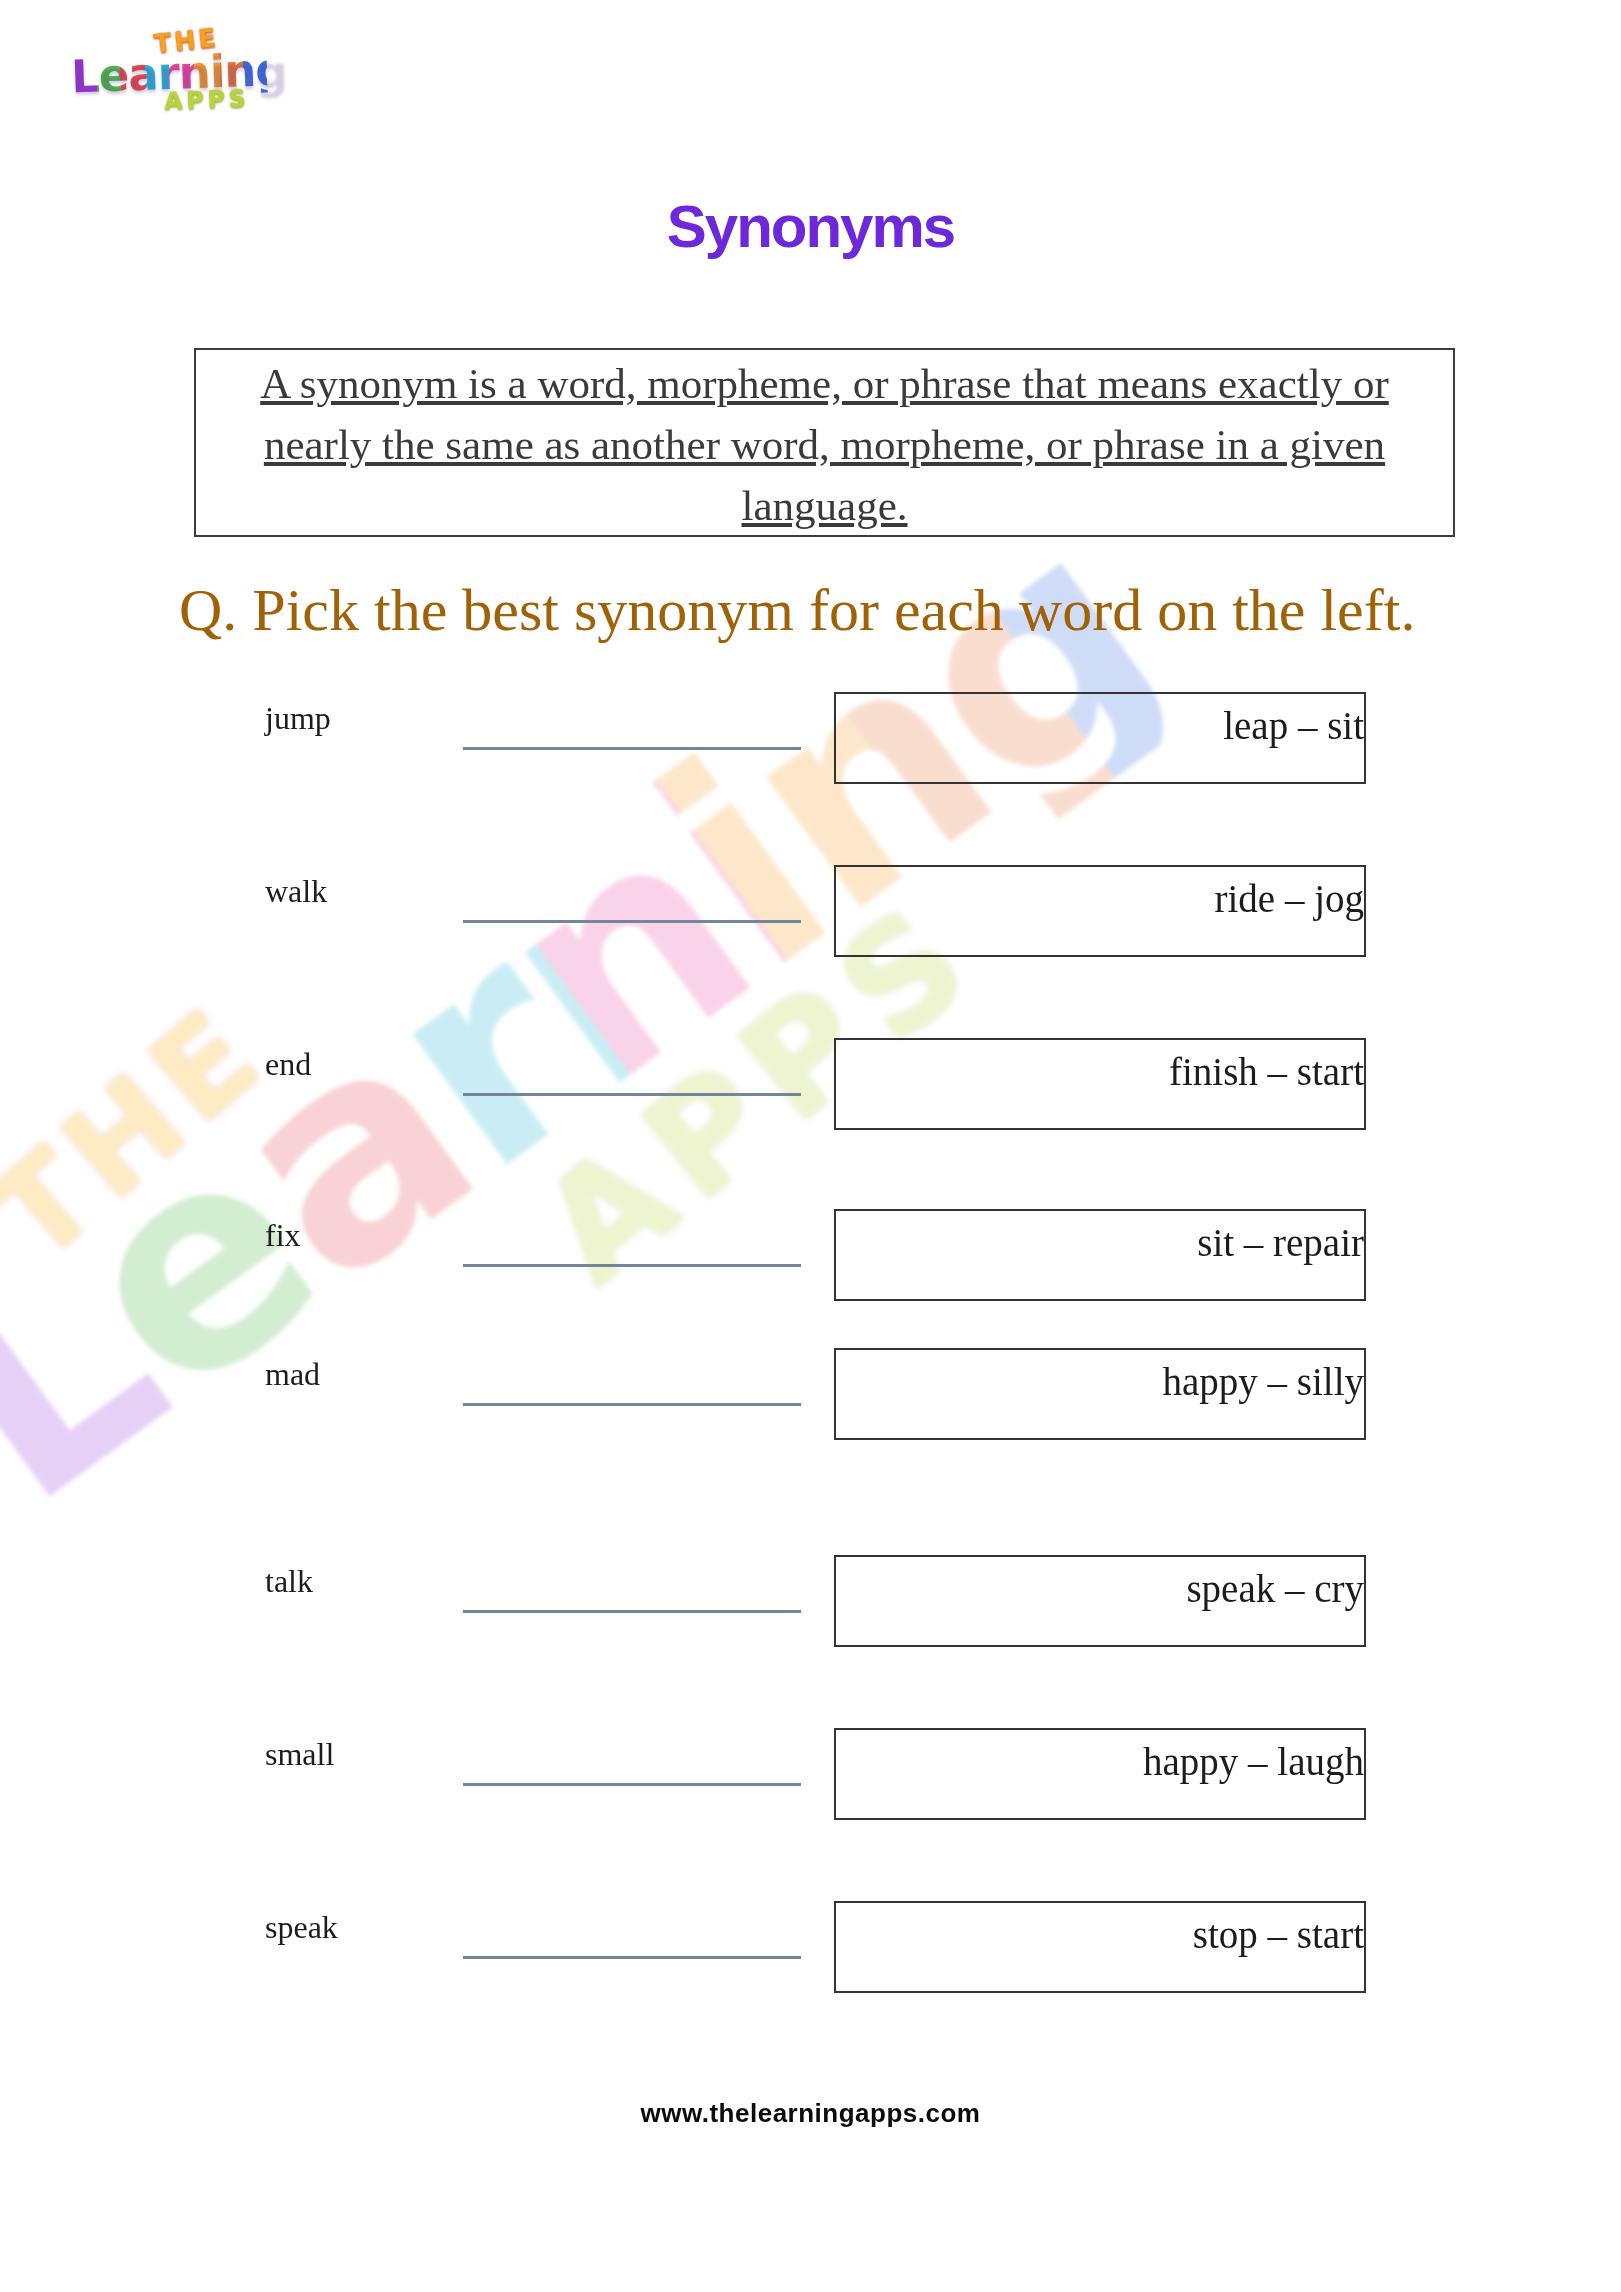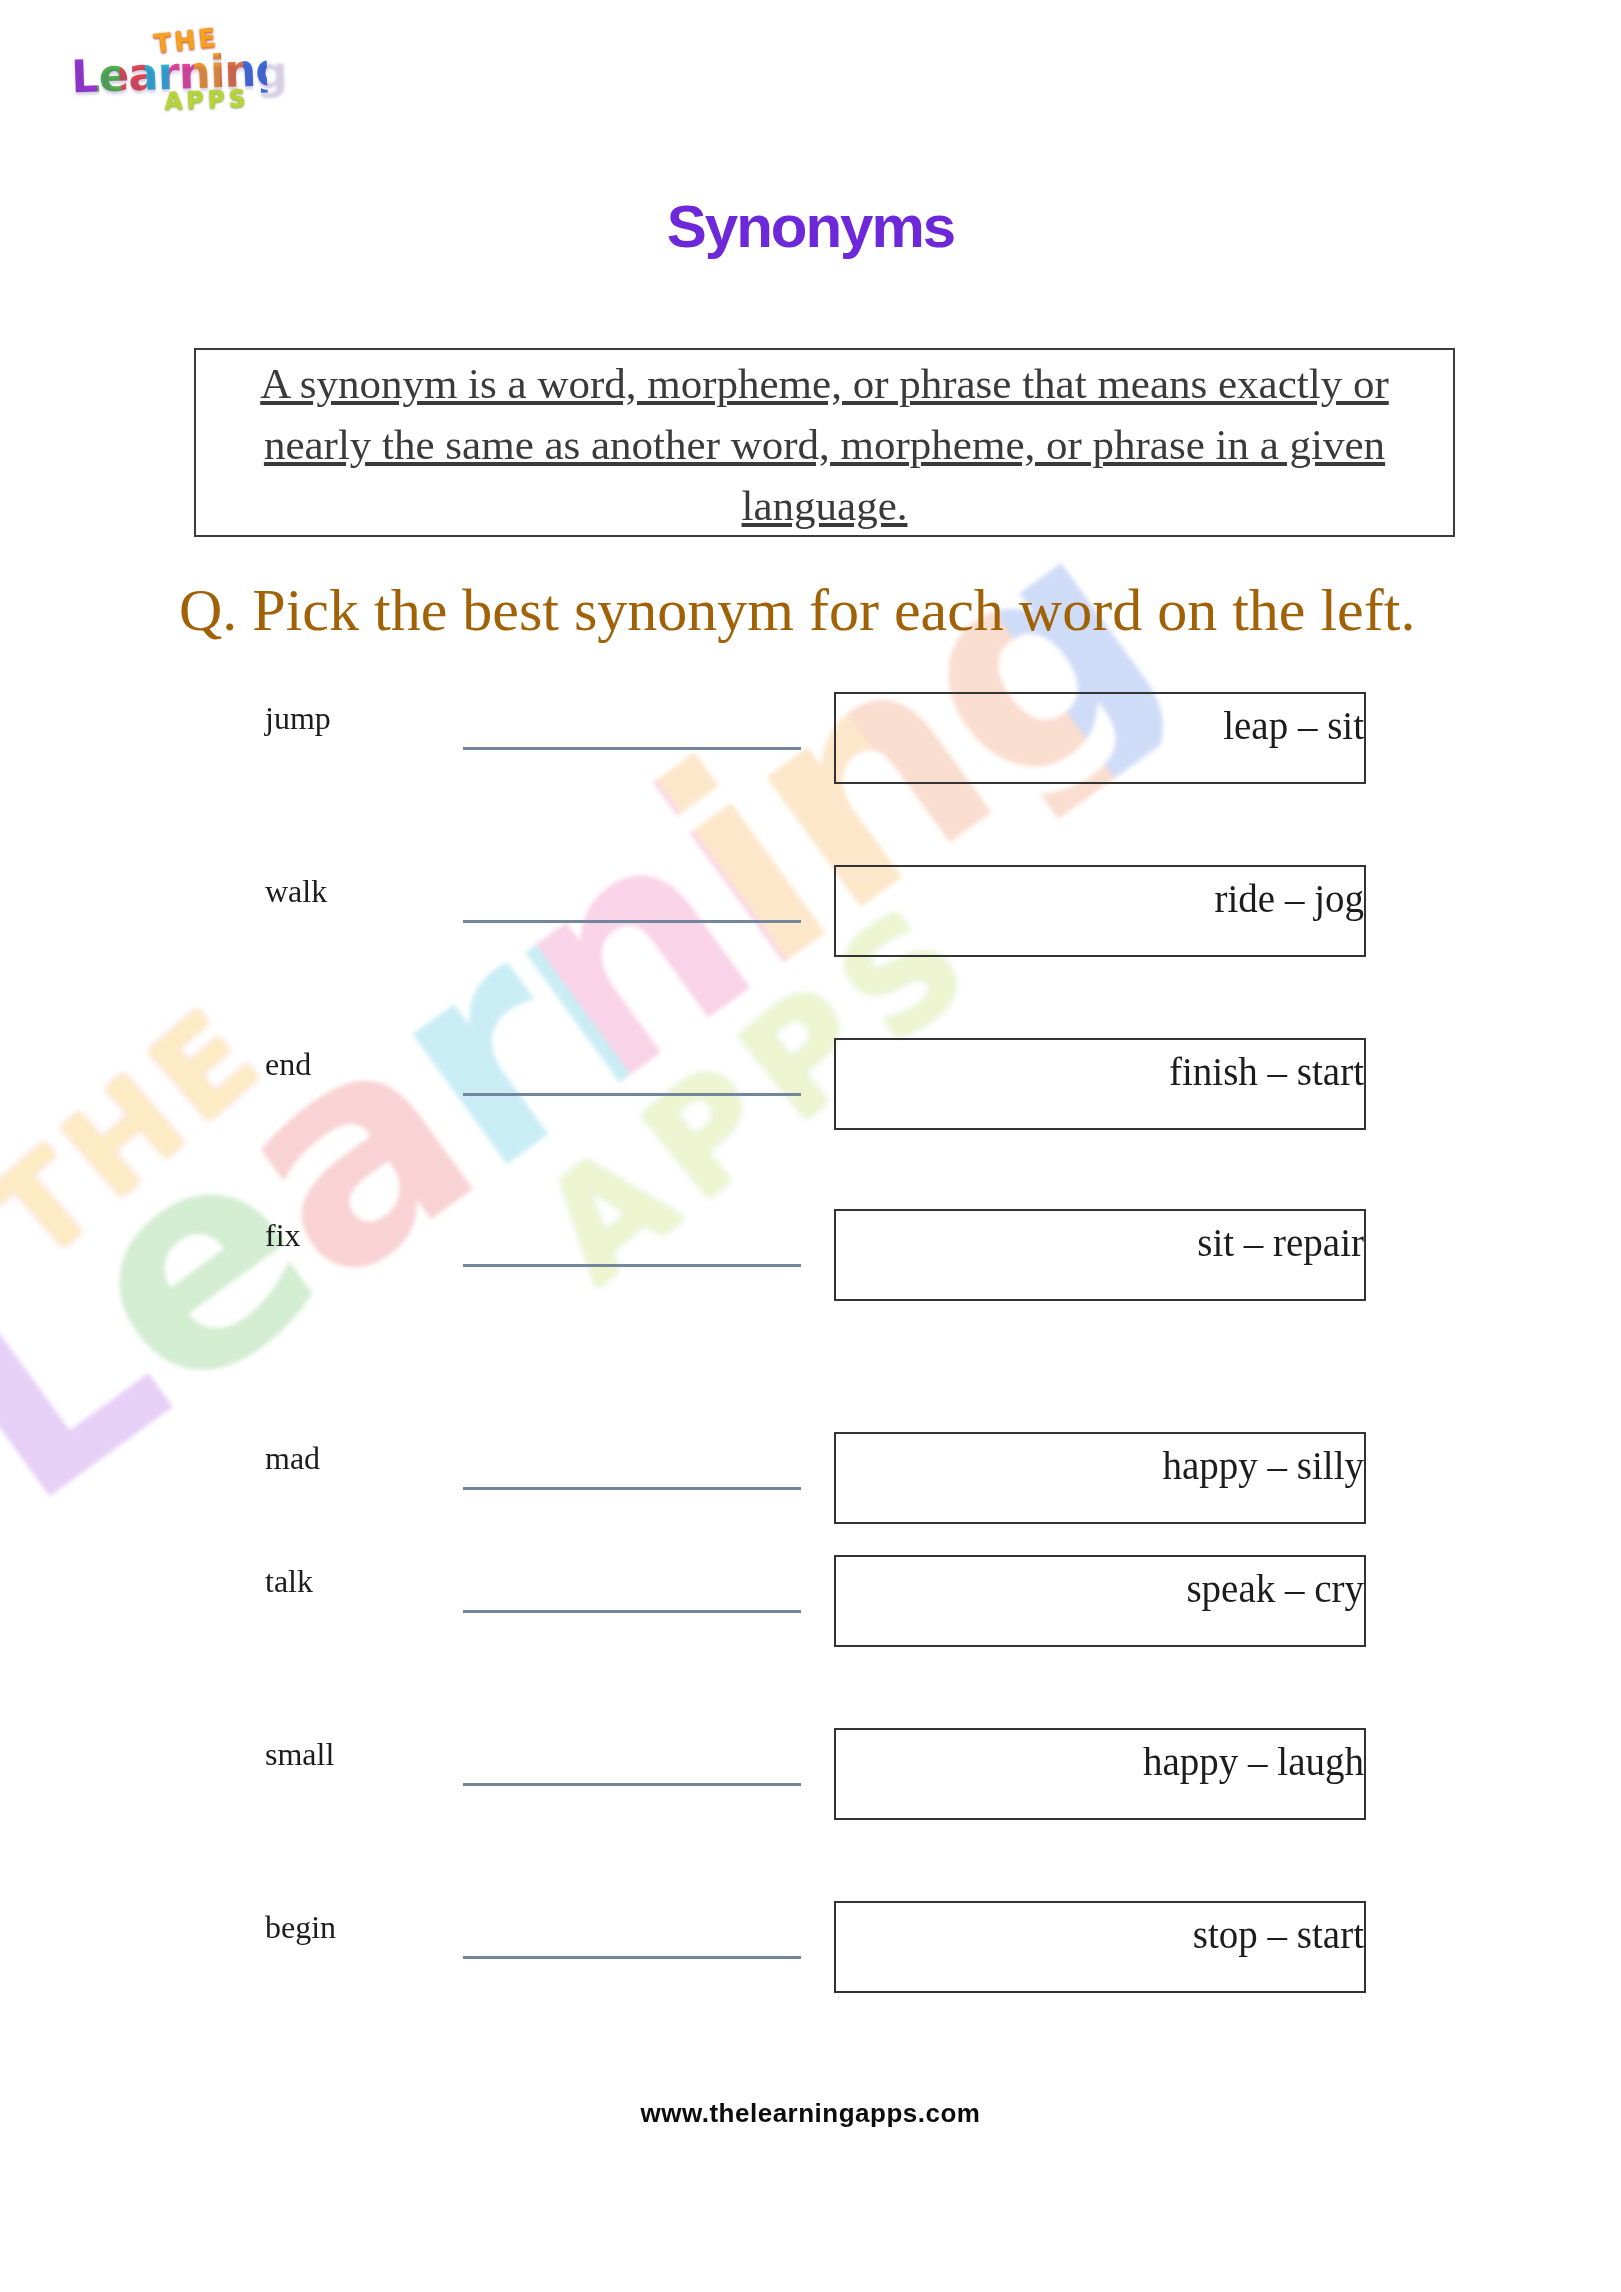--- a/index.html
+++ b/index.html
@@ -158,21 +158,21 @@
   </div>
 
   <div class="row" style="top:1209px">
     <span class="word">fix</span>
     <div class="blank"></div>
     <div class="options-box">
       <span>sit – repair</span>
     </div>
   </div>
 
-  <div class="row" style="top:1432px">
+  <div class="row" style="top:1348px">
     <span class="word">mad</span>
     <div class="blank"></div>
     <div class="options-box">
       <span>happy – silly</span>
     </div>
   </div>
 
   <div class="row" style="top:1555px">
     <span class="word">talk</span>
     <div class="blank"></div>
@@ -183,21 +183,21 @@
 
   <div class="row" style="top:1728px">
     <span class="word">small</span>
     <div class="blank"></div>
     <div class="options-box">
       <span>happy – laugh</span>
     </div>
   </div>
 
   <div class="row" style="top:1901px">
-    <span class="word">begin</span>
+    <span class="word">speak</span>
     <div class="blank"></div>
     <div class="options-box">
       <span>stop – start</span>
     </div>
   </div>
 
   <div class="footer">
     <span>www.thelearningapps.com</span>
   </div>
 

